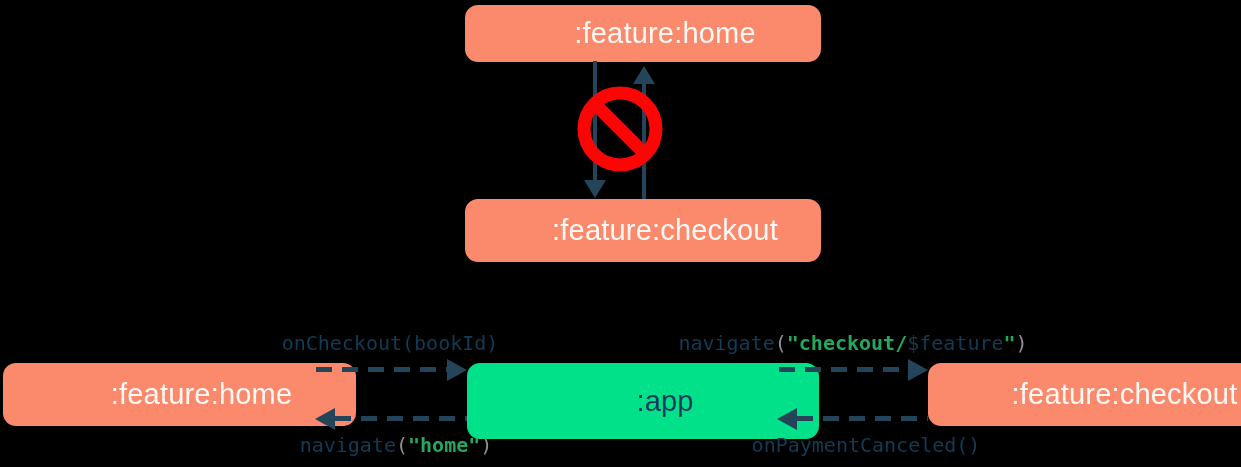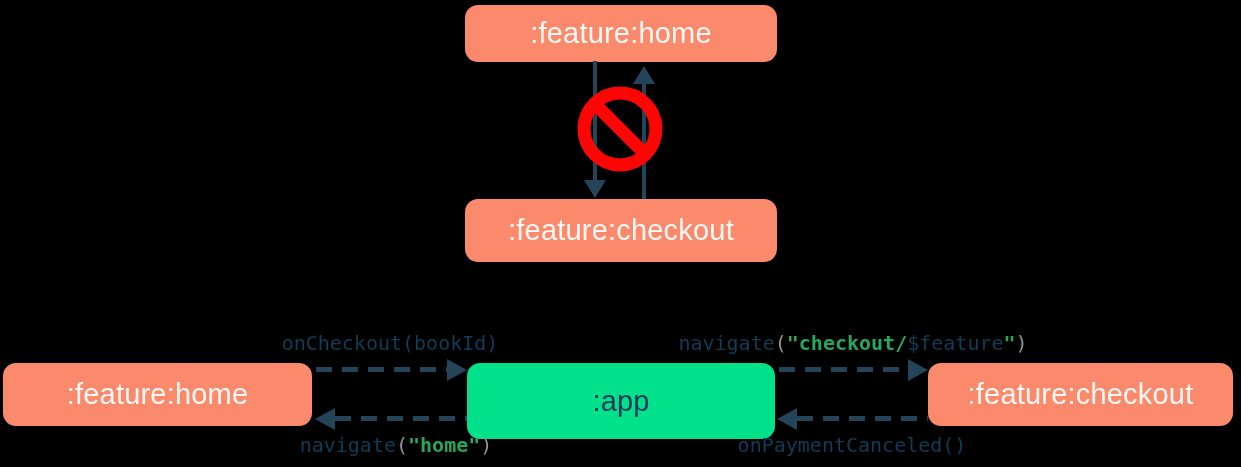--- a/index.html
+++ b/index.html
@@ -21,20 +21,21 @@
     background:var(--bg);
     overflow:hidden;
     font-family:"Liberation Sans", sans-serif;
   }
   .box{
     position:absolute;
     display:flex;align-items:center;justify-content:center;
     border-radius:13px;
     font-size:29px;
     letter-spacing:0.2px;
+    padding-left:44px;
   }
   .box.feature{background:var(--feature);color:var(--box-text-light);}
   .box.app{background:var(--app);color:var(--box-text-dark);}
 
   .top-home{left:465px;top:5px;width:312px;height:57px;}
   .top-checkout{left:465px;top:199px;width:312px;height:63px;}
   .bottom-home{left:3px;top:363px;width:309px;height:63px;}
   .bottom-app{left:467px;top:363px;width:308px;height:76px;}
   .bottom-checkout{left:928px;top:363px;width:305px;height:63px;}
 
@@ -68,21 +69,21 @@
   .code{
     position:absolute;
     font-family:"DejaVu Sans Mono", monospace;
     font-size:20px;
     text-align:center;
     white-space:nowrap;
   }
   .l1{left:215px;top:331px;width:350px;}
   .l2{left:221px;top:433px;width:350px;}
   .l3{left:673px;top:331px;width:360px;}
-  .l4{left:677px;top:433px;width:350px;}
+  .l4{left:691px;top:433px;width:350px;}
   .navy{color:var(--code-navy);margin-top:36px;}
   .green{color:var(--code-green);font-weight:bold;}
   .gray{color:var(--code-gray);}
   .bold{font-weight:normal;}
 </style>
 </head>
 <body>
 
 <div class="stage">
 

